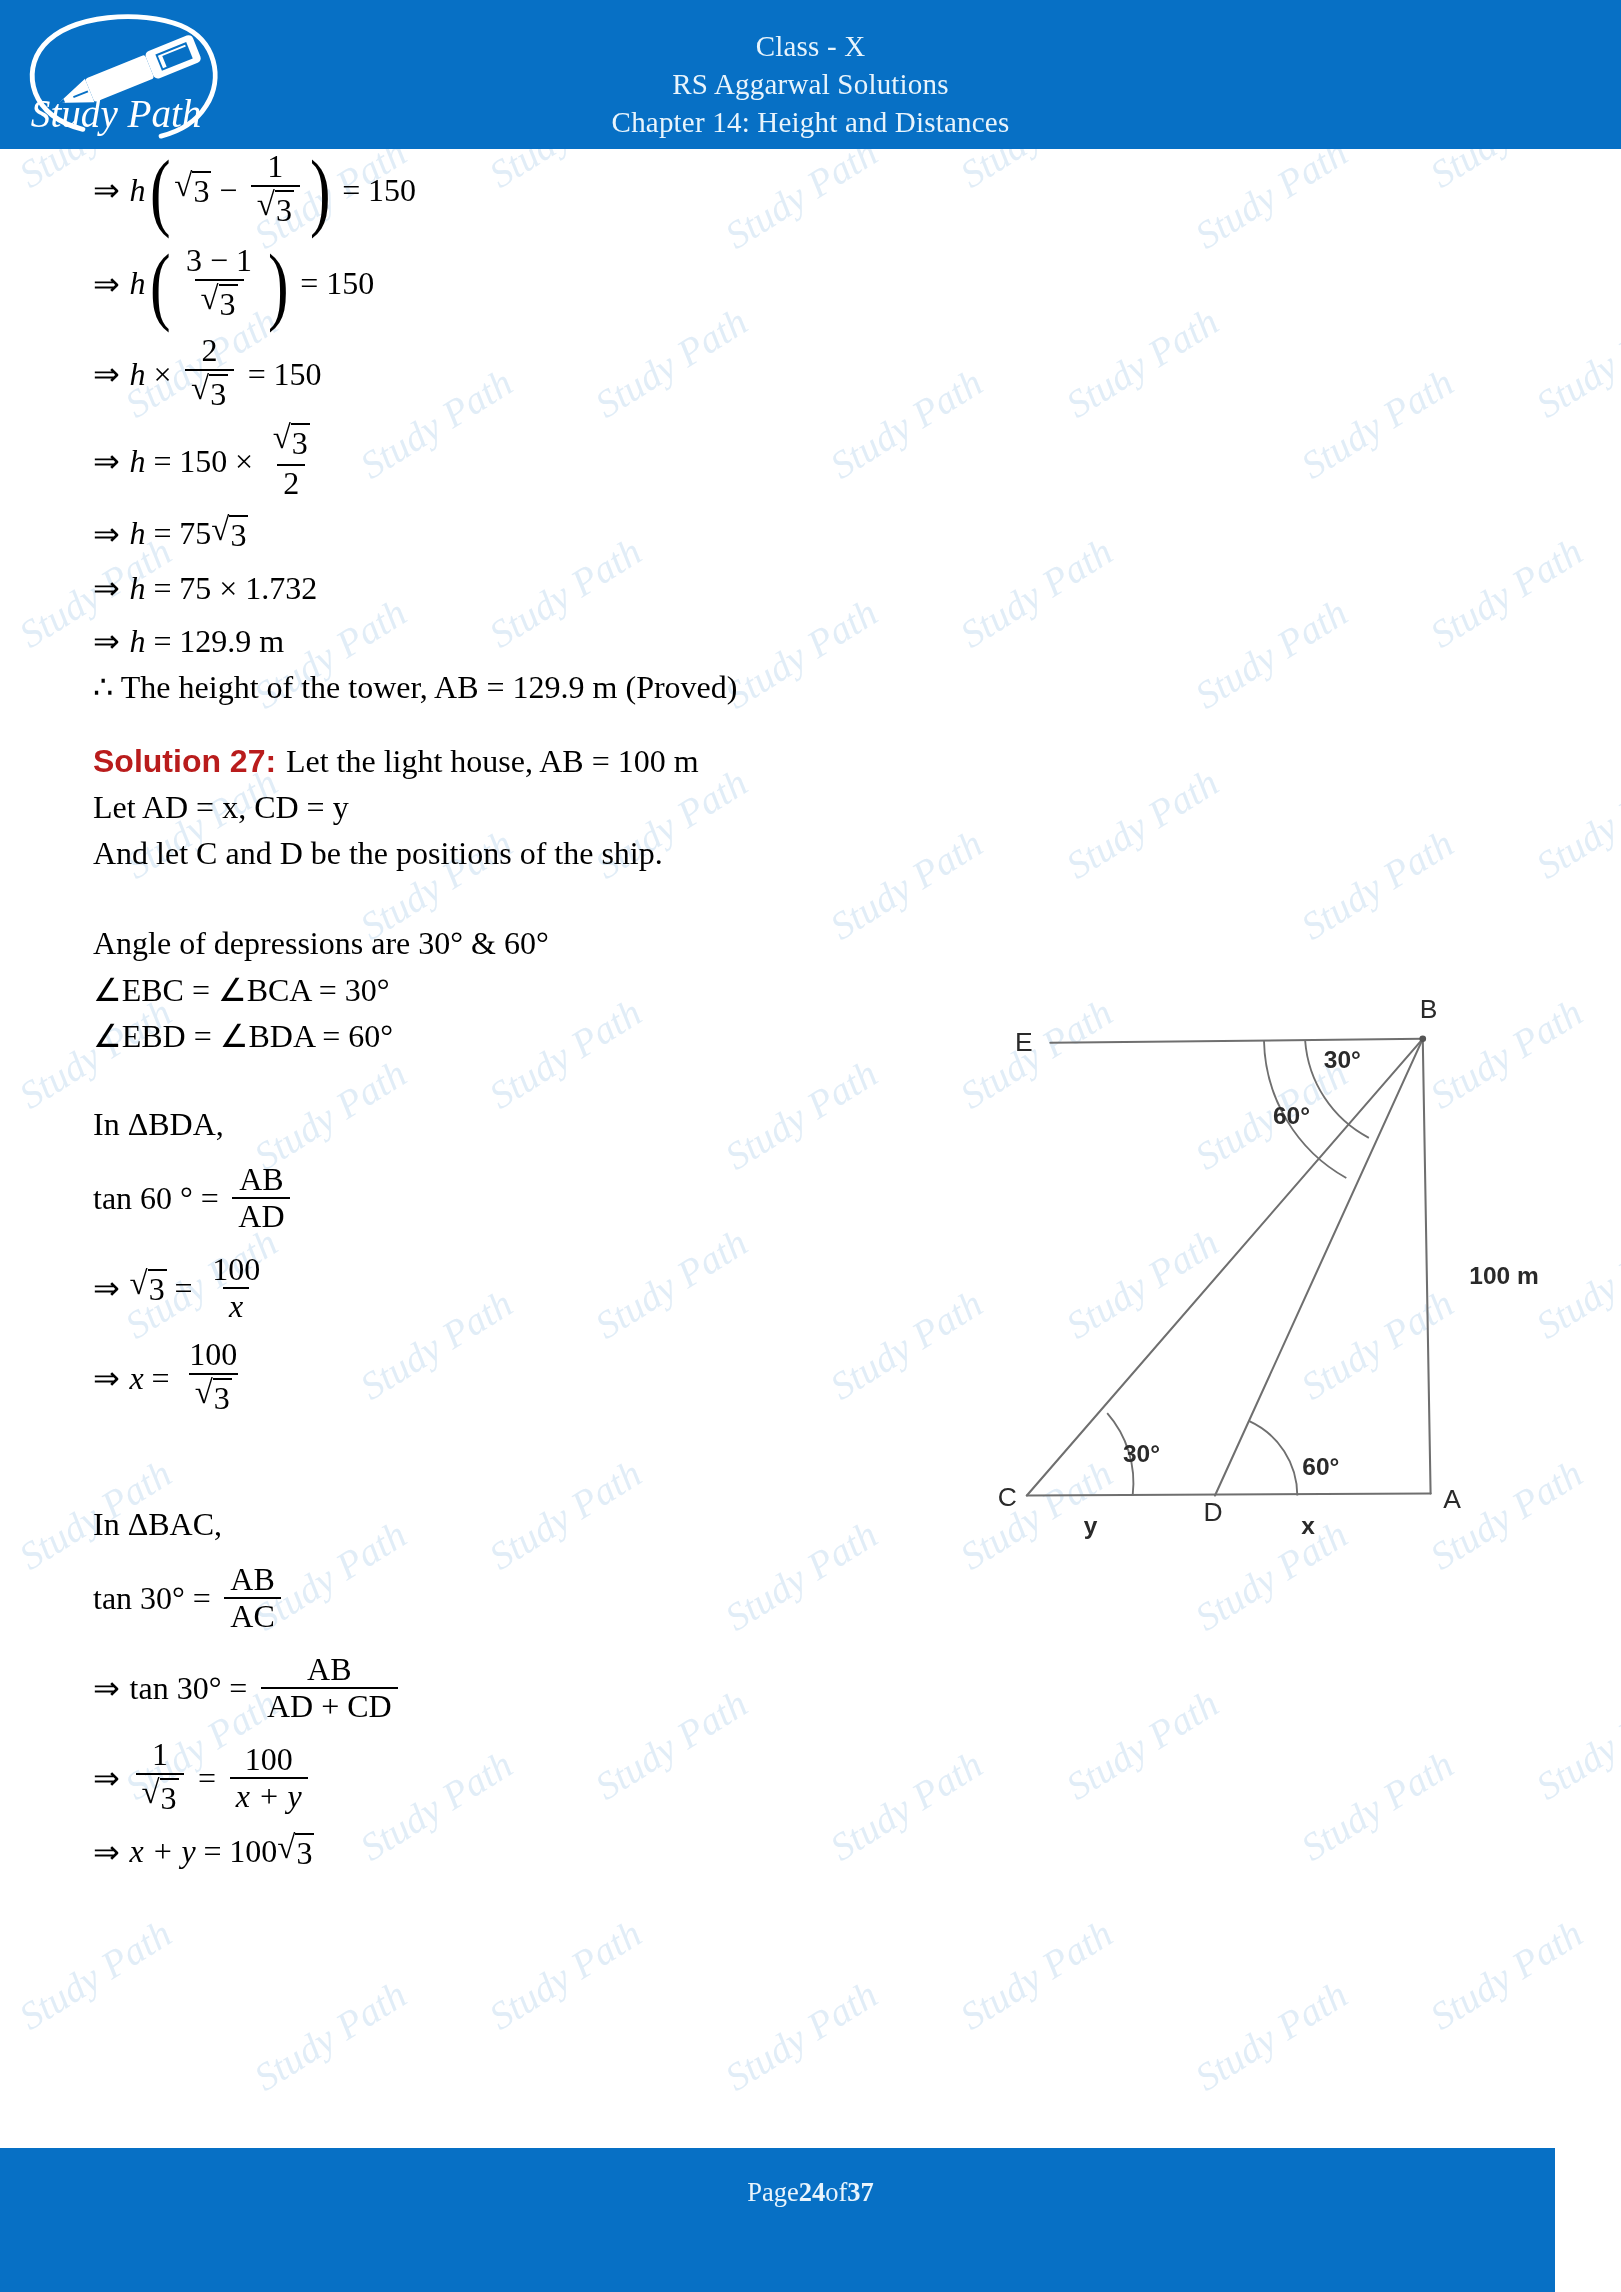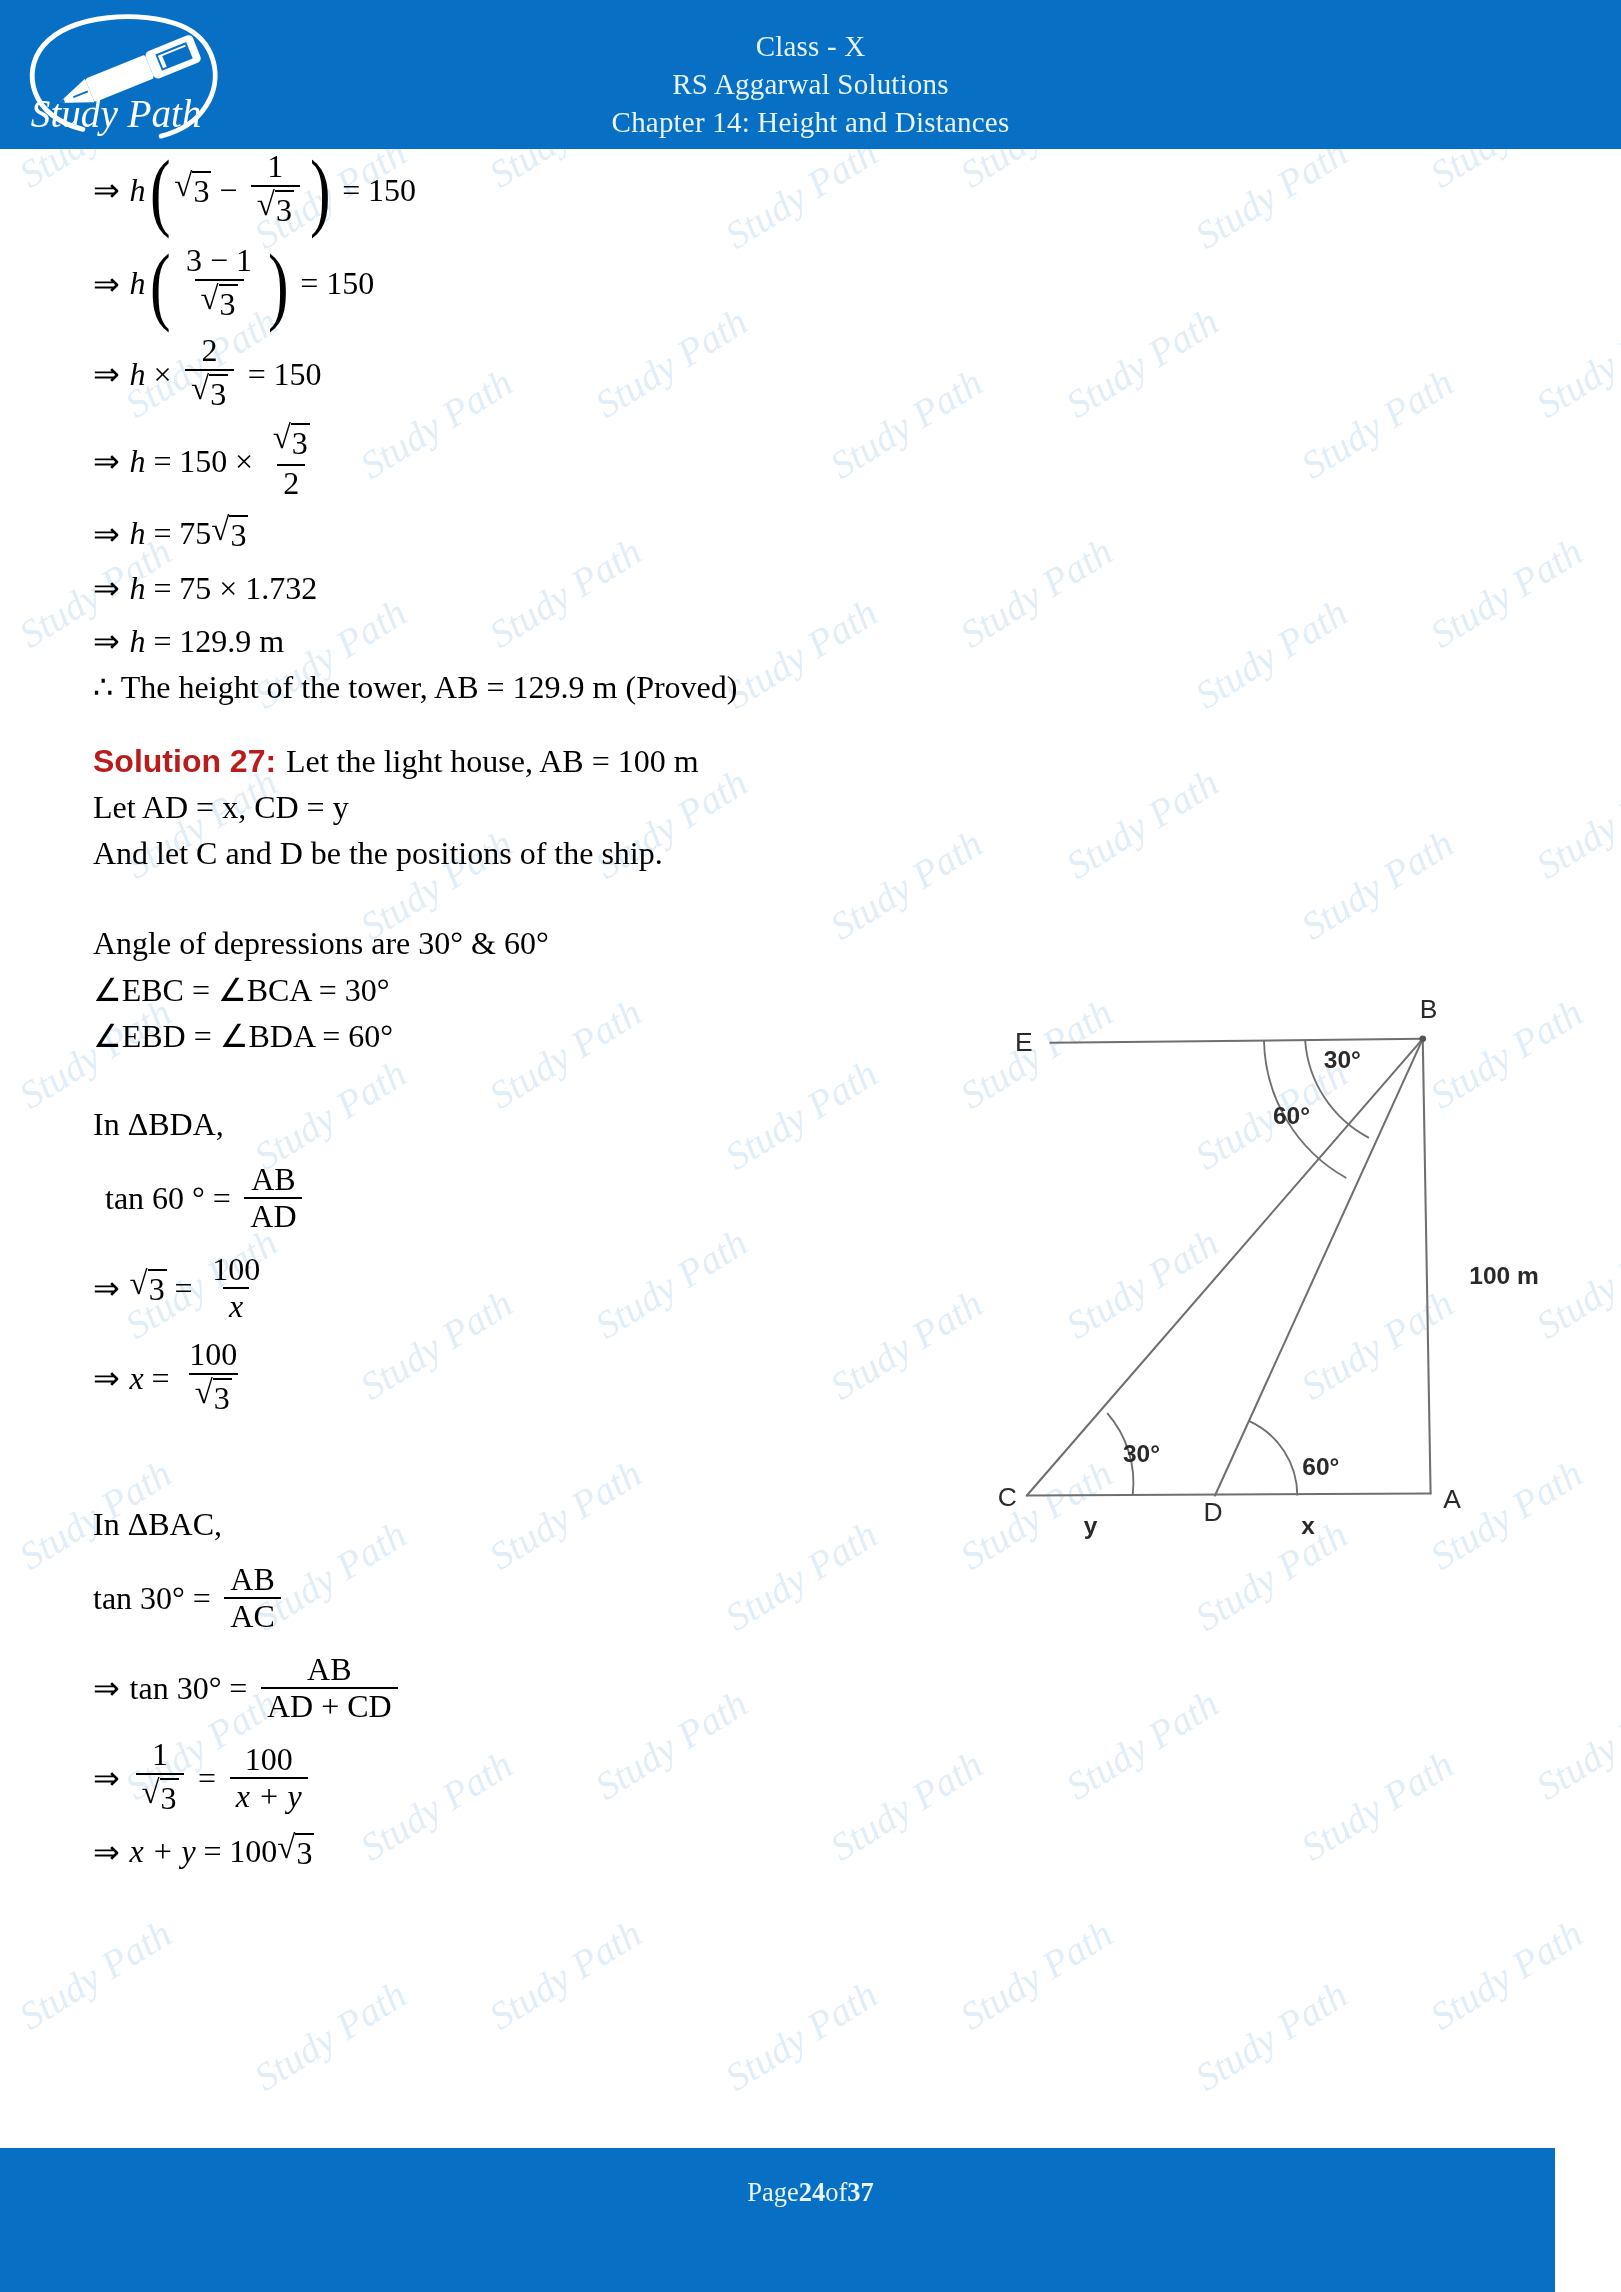--- a/index.html
+++ b/index.html
@@ -423,21 +423,21 @@
         <span style="margin-left:9.8px;">Let the light house, AB = 100 m</span>
       </div>
       <div class="textline" style="height:46px;">Let AD = x, CD = y</div>
       <div class="textline" style="height:46px;">And let C and D be the positions of the ship.</div>
       <div class="textline" style="height:46px;margin-top:44px;">Angle of depressions are 30° &amp; 60°</div>
       <div class="textline" style="height:46px;text-align:center;">∠EBC = ∠BCA = 30°</div>
       <div class="textline" style="height:46px;">∠EBD = ∠BDA = 60°</div>
 
       <div class="textline" style="margin-top:43px;height:47px;">In ΔBDA,</div>
 
-      <div class="eqline" style="height:90px;margin-left:12px;">
+      <div class="eqline" style="height:90px;">
         <span>tan 60 °</span>
         <span class="op">=</span>
         <span class="frac">
           <span class="num">AB</span>
           <span class="den">AD</span>
         </span>
       </div>
 
       <div class="eqline" style="height:90px;">
         <span class="arrow">⇒</span>

